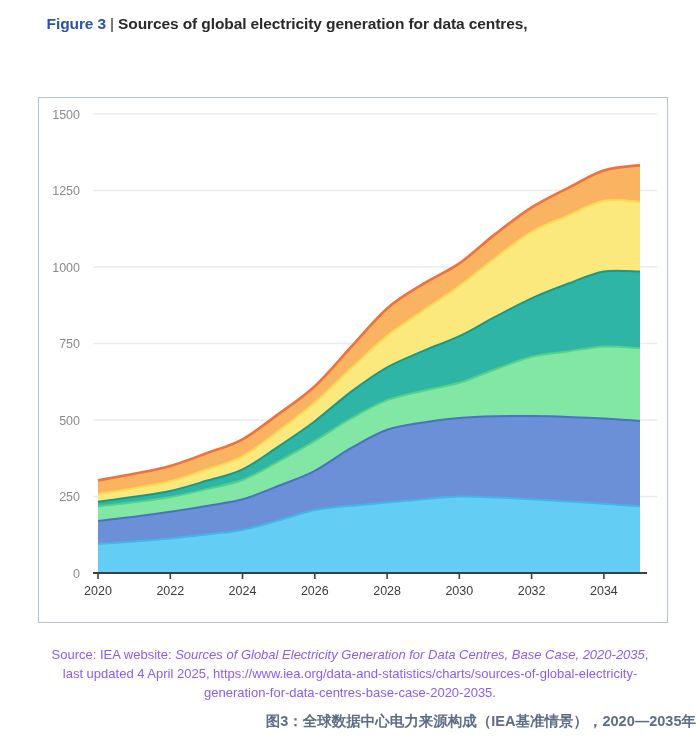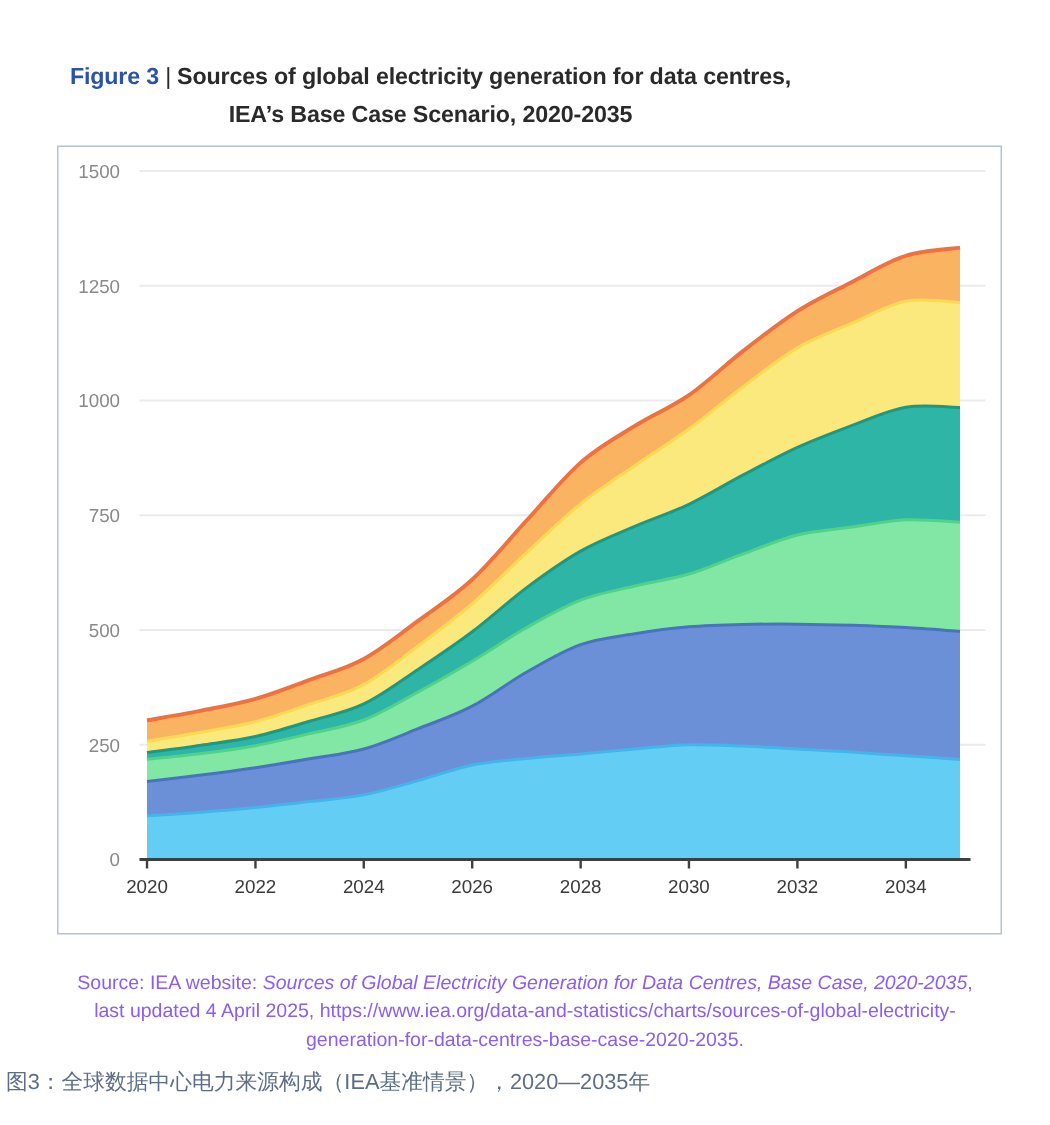--- a/index.html
+++ b/index.html
@@ -1,36 +1,35 @@
 <!DOCTYPE html>
 <html><head>
 <meta charset="utf-8">
 <style>
   html,body{margin:0;padding:0;background:#ffffff;}
   #page{position:relative;width:700px;height:750px;background:#ffffff;overflow:hidden;
         font-family:"Liberation Sans",sans-serif;}
-  .figure-title{position:absolute;top:40px;left:0;width:574px;text-align:center;
+  .figure-title{position:absolute;top:12px;left:0;width:574px;text-align:center;
         font-size:15.5px;line-height:1.6;color:#2a2a2a;font-weight:600;letter-spacing:-0.1px;}
   .figure-title .fig-label{color:#2b53a6;font-weight:700;}
   .figure-title .sep{color:#2a2a2a;font-weight:400;padding:0 4px;}
   .chart-box{position:absolute;left:38px;top:97px;width:630px;height:526px;
         border:1.5px solid #b6c2d6;box-sizing:border-box;background:#ffffff;}
   .chart-box svg{position:absolute;left:0;top:0;}
   .source-text{position:absolute;top:646px;left:50px;width:600px;text-align:center;
         font-size:13px;line-height:1.45;color:#8b5cf6;word-break:break-word;}
-  .caption-cn{position:absolute;top:712px;left:4px;width:692px;text-align:left;
-        font-size:14.5px;font-weight:400;color:#5d6d86;}
+  .caption-cn{position:absolute;top:712px;left:4px;width:692px;text-align:right;
+        font-size:14.5px;font-weight:700;color:#5d6d86;}
 </style>
 </head>
 <body>
 <div id="page">
 
   <div class="figure-title">
     <span class="fig-label">Figure 3</span><span class="sep">|</span><span>Sources of global electricity generation for data centres,</span><br>
-    <span>IEA’s Base Case Scenario, 2020-2035</span>
   </div>
 
   <div class="chart-box">
     <svg id="chart-svg" width="630" height="524" viewBox="0 0 630 524">
         <text x="41" y="479.5" text-anchor="end" font-size="12.5" fill="#8a8a8a" font-family="&quot;Liberation Sans&quot;,sans-serif">0</text>
         <line x1="54" y1="398.5" x2="618" y2="398.5" stroke="#ebebeb" stroke-width="1.4"></line>
         <text x="41" y="403" text-anchor="end" font-size="12.5" fill="#8a8a8a" font-family="&quot;Liberation Sans&quot;,sans-serif">250</text>
         <line x1="54" y1="322" x2="618" y2="322" stroke="#ebebeb" stroke-width="1.4"></line>
         <text x="41" y="326.5" text-anchor="end" font-size="12.5" fill="#8a8a8a" font-family="&quot;Liberation Sans&quot;,sans-serif">500</text>
         <line x1="54" y1="245.5" x2="618" y2="245.5" stroke="#ebebeb" stroke-width="1.4"></line>

